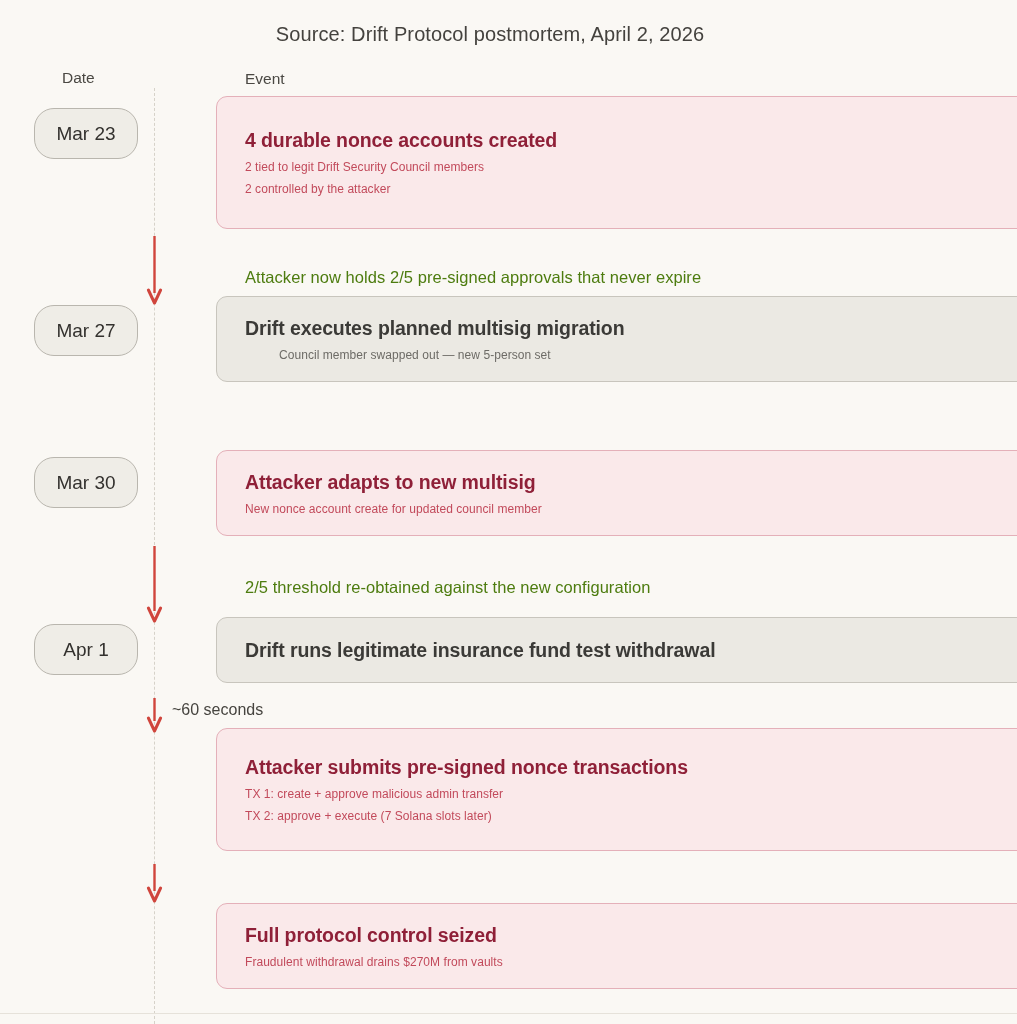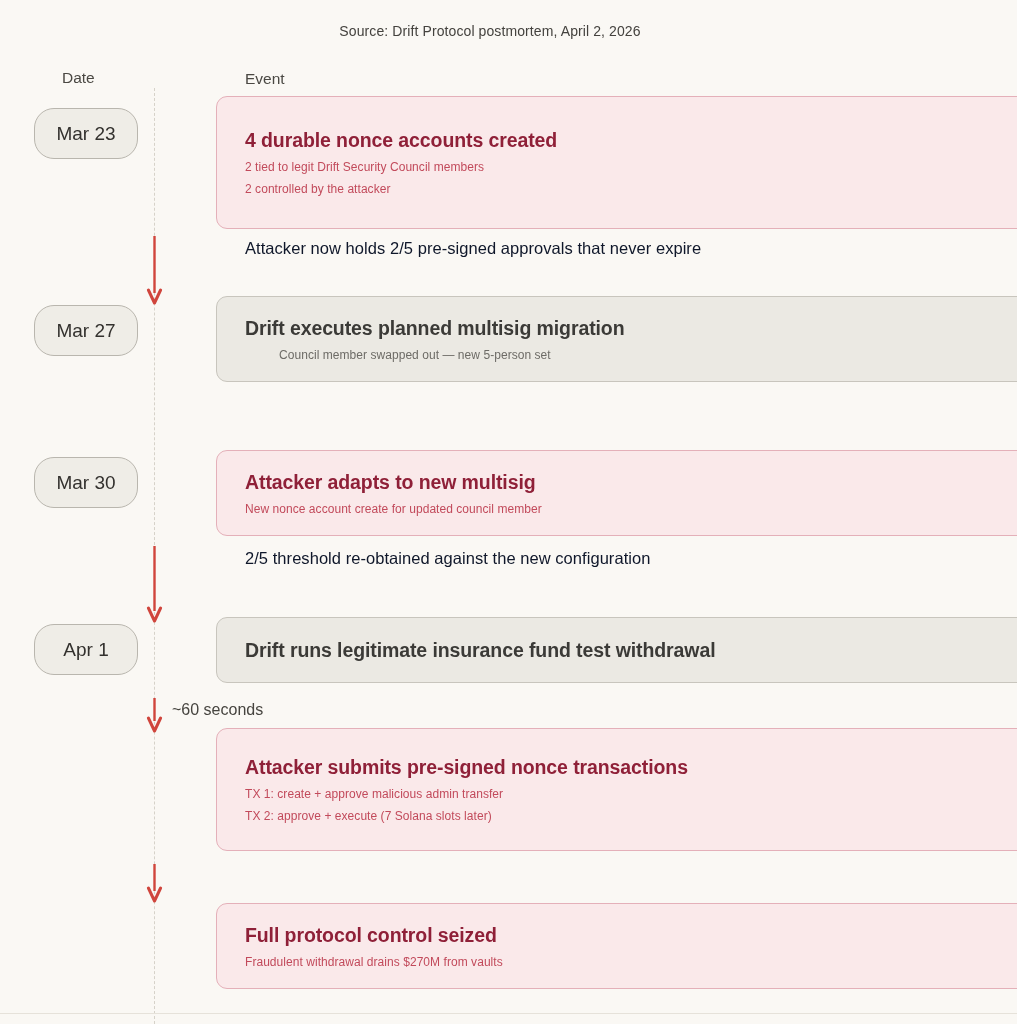--- a/index.html
+++ b/index.html
@@ -20,21 +20,21 @@
     background: #faf8f4;
   }
 
   
   .source-note {
     position: absolute;
     top: 23px;
     left: 0;
     width: 980px;
     text-align: center;
-    font-size: 14px;
+    font-size: 20px;
     color: #44423e;
     letter-spacing: 0.1px;
   }
 
   
   .col-head {
     position: absolute;
     font-size: 15.5px;
     color: #4a4843;
   }
@@ -111,22 +111,23 @@
     letter-spacing: 0.05px;
   }
   .card.alert   .card-line { color: #c24a5b; }
   .card.neutral .card-line { color: #6d6b66; margin-left: 34px; }
 
   
   .note {
     position: absolute;
     left: 245px;
     font-size: 16.5px;
-    color: #0f172a;
+    color: #4d7c0f;
     letter-spacing: 0.05px;
+    margin-top: 29px;
   }
 
   
   .arrow {
     position: absolute;
     left: 147px;
     width: 15px;
     overflow: visible;
   }
   .arrow svg { display: block; overflow: visible; }

